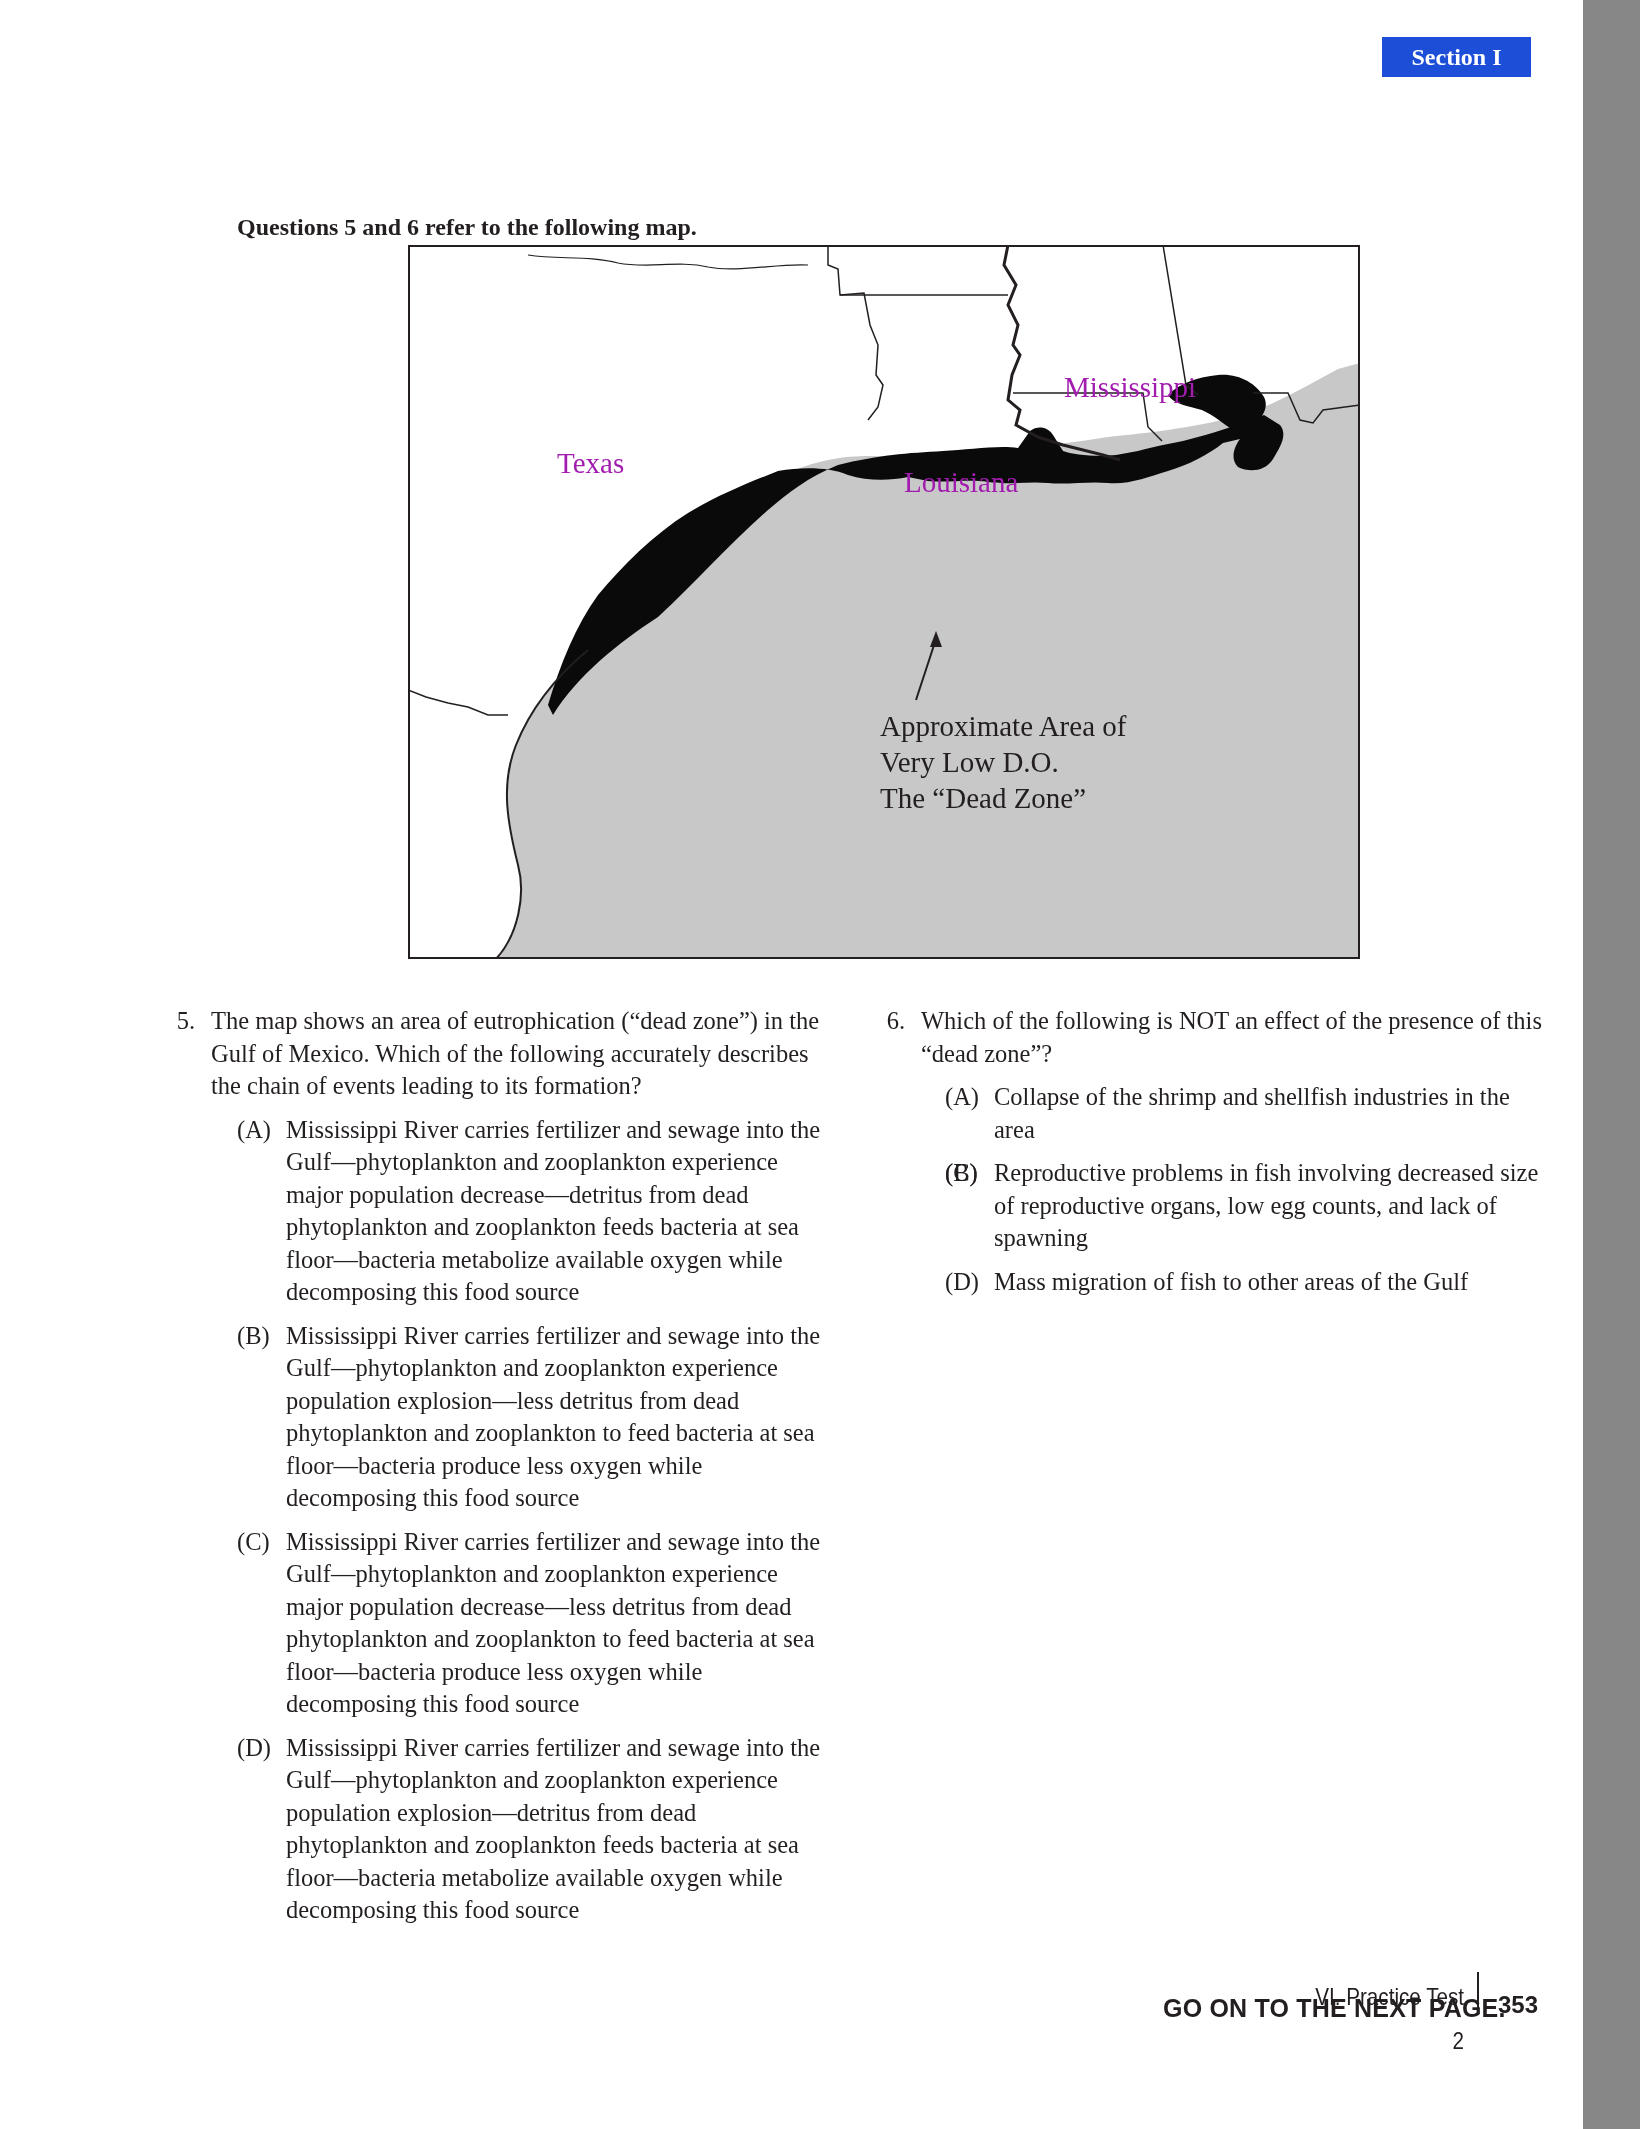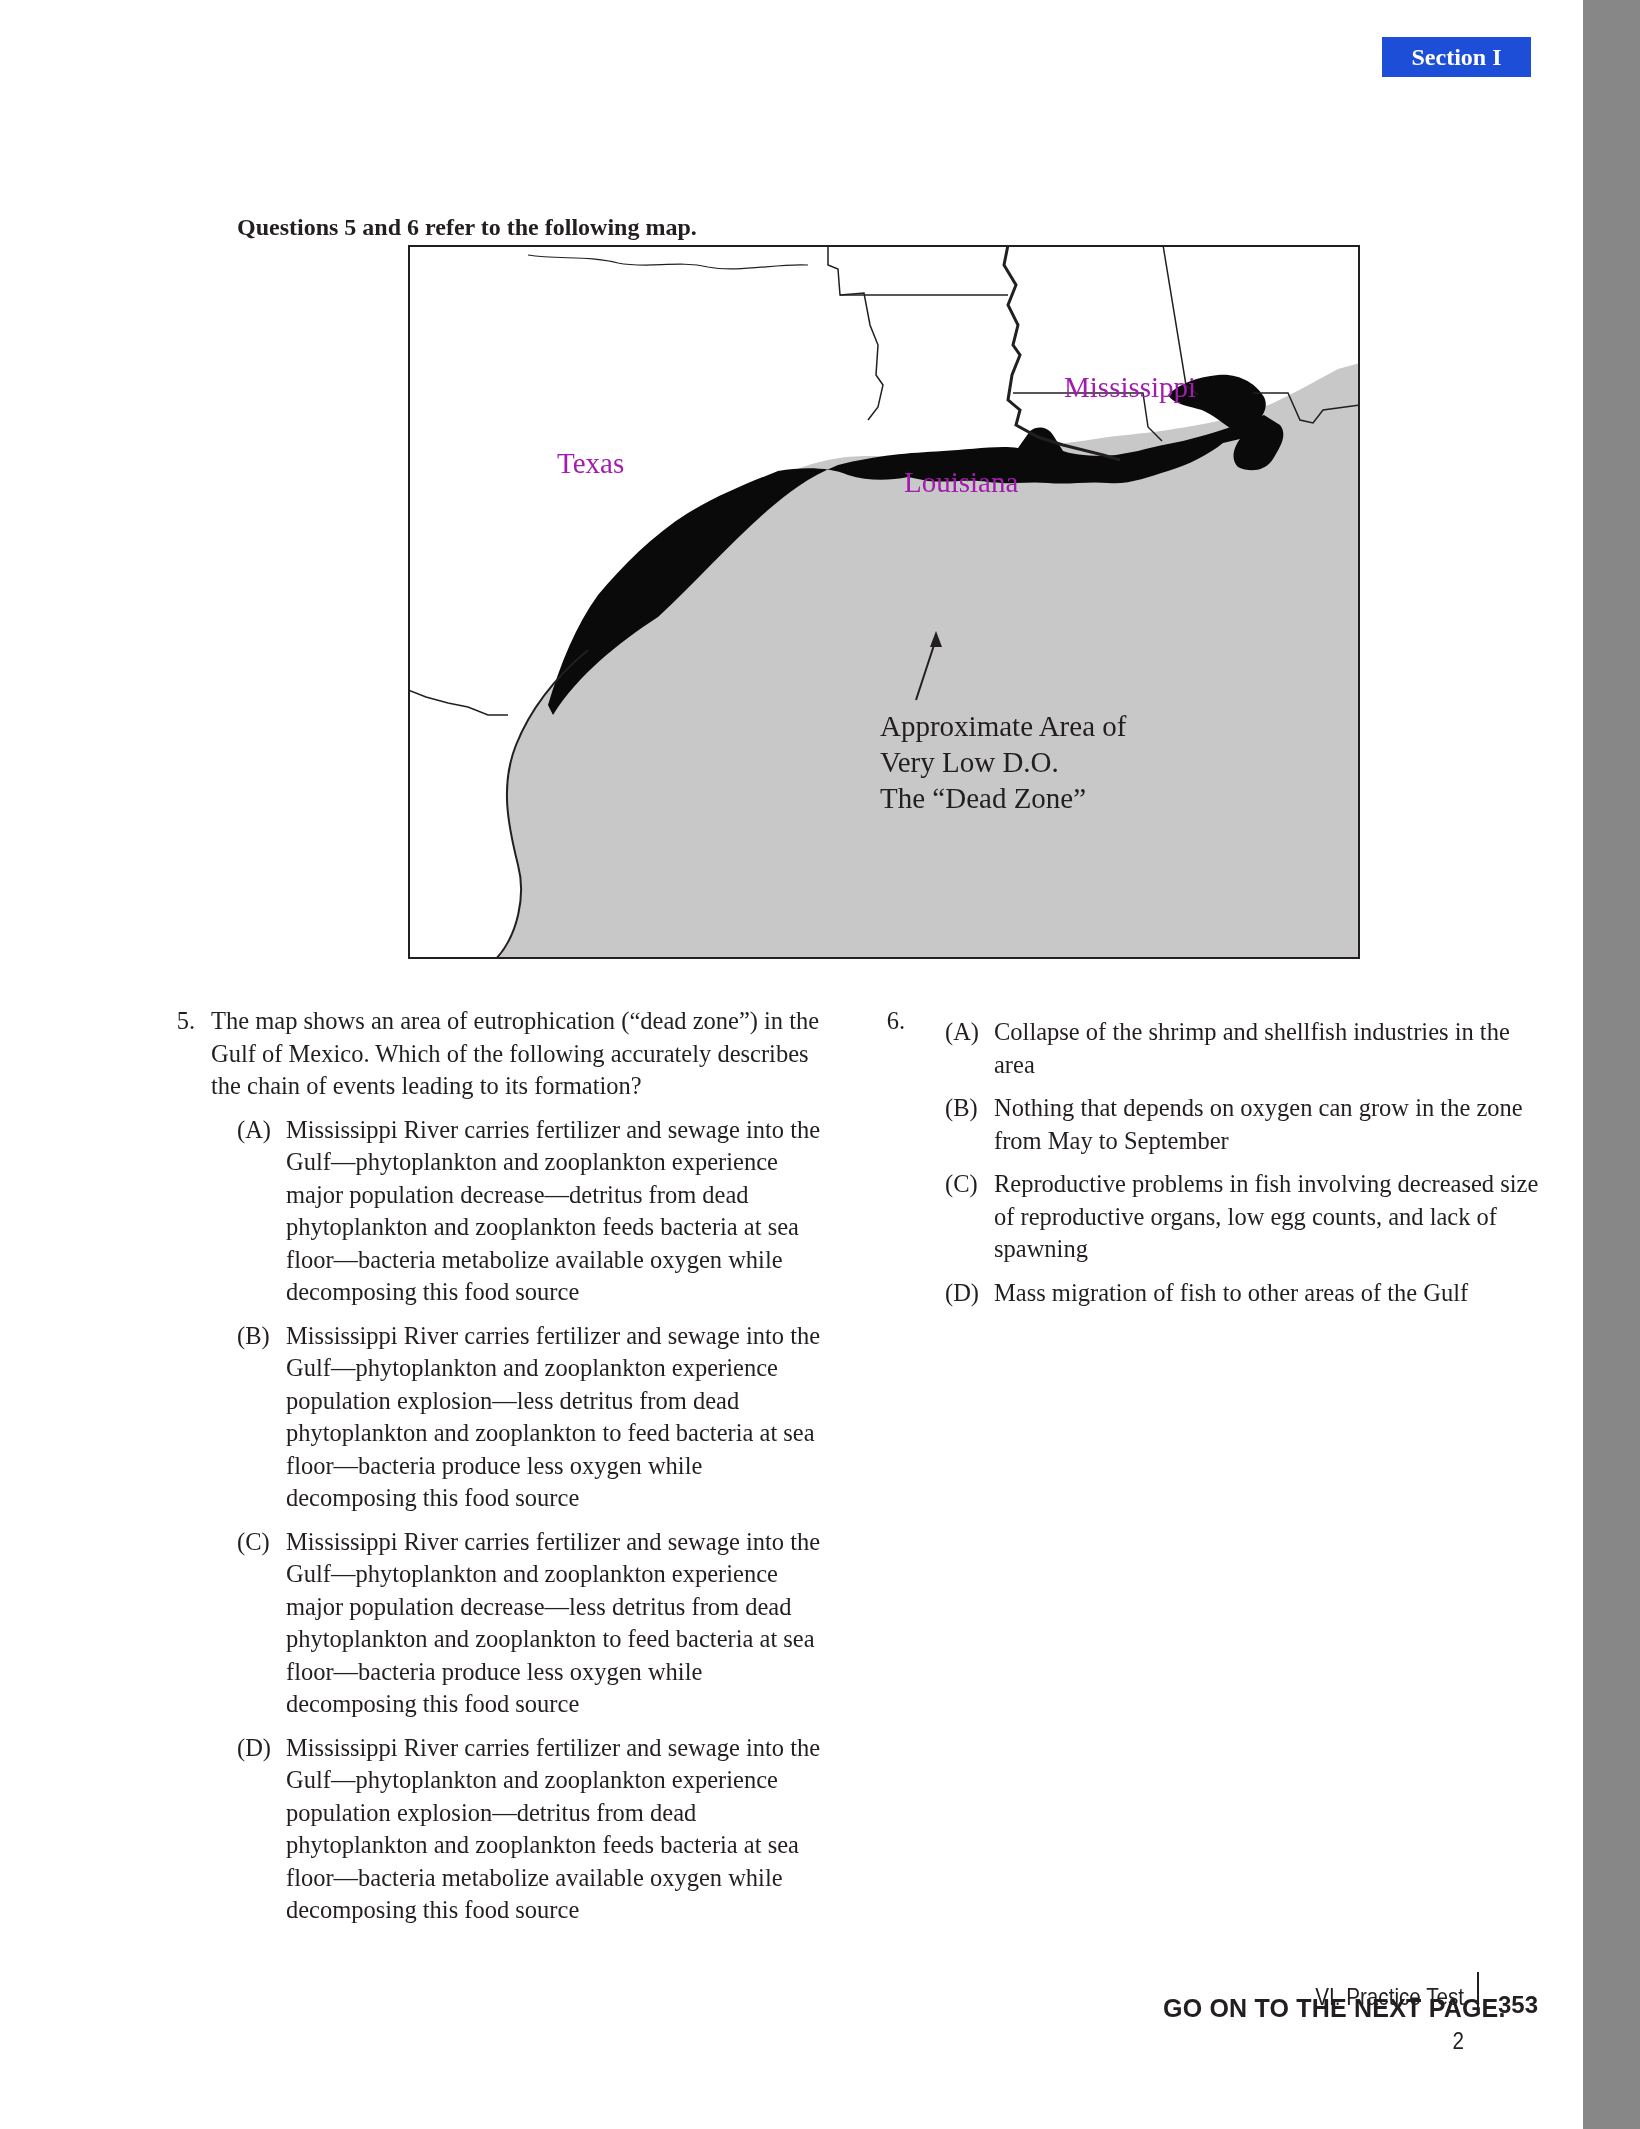--- a/index.html
+++ b/index.html
@@ -163,29 +163,29 @@
     <div class="choice">
       <span class="choice-letter">(D)</span>
       <span>Mississippi River carries fertilizer and sewage into the Gulf—phytoplankton and zooplankton experience population explosion—detritus from dead phytoplankton and zooplankton feeds bacteria at sea floor—bacteria metabolize available oxygen while decomposing this food source</span>
     </div>
   </div>
 </div>
 
 <div class="col" style="left:865px; top:1005px; width:680px;">
   <div class="q-row">
     <span class="q-num">6.</span>
+    <span>Which of the following is NOT an effect of the presence of this “dead zone”?</span>
   </div>
   <div style="margin-left:80px; margin-top:4px;">
     <div class="choice">
       <span class="choice-letter">(A)</span>
       <span>Collapse of the shrimp and shellfish industries in the area</span>
     </div>
     <div class="choice">
       <span class="choice-letter">(B)</span>
-      <span>Nothing that depends on oxygen can grow in the zone from May to September</span>
     </div>
     <div class="choice">
       <span class="choice-letter">(C)</span>
       <span>Reproductive problems in fish involving decreased size of reproductive organs, low egg counts, and lack of spawning</span>
     </div>
     <div class="choice">
       <span class="choice-letter">(D)</span>
       <span>Mass migration of fish to other areas of the Gulf</span>
     </div>
   </div>

